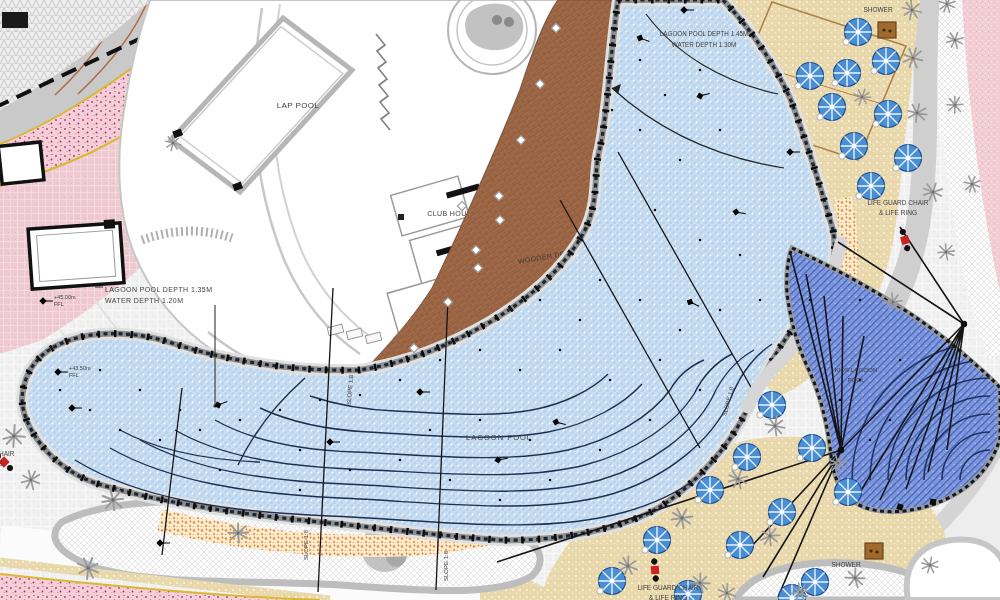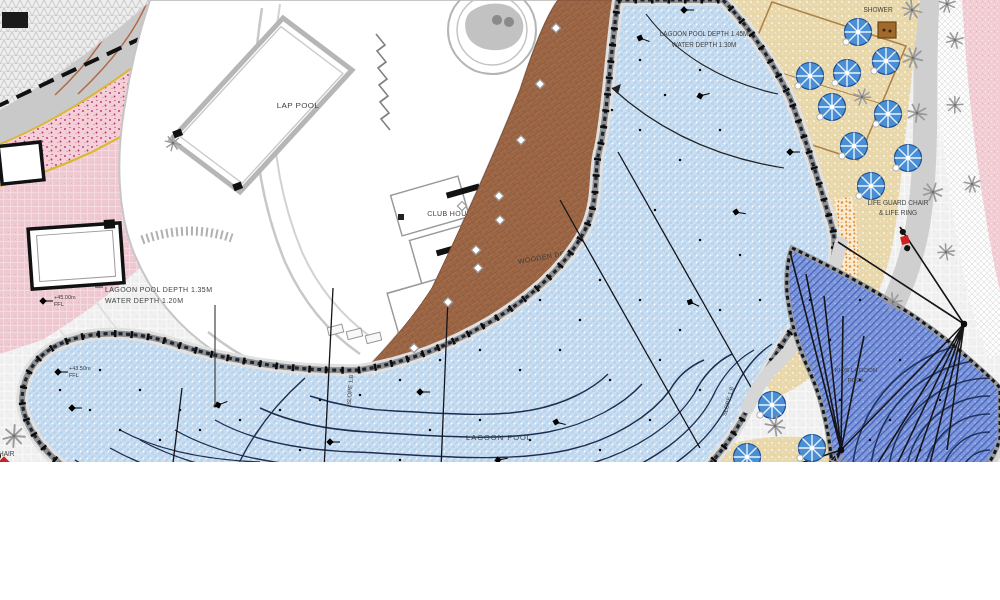--- a/index.html
+++ b/index.html
@@ -1,16 +1,16 @@
 <!DOCTYPE html>
 <html><head>
 <meta charset="utf-8">
 <style>
   html,body{margin:0;padding:0;background:#ffffff;}
-  .stage{width:1000px;height:462px;overflow:hidden;position:relative;}
+  .stage{width:1000px;height:600px;overflow:hidden;position:relative;}
   svg{display:block;}
   text{font-family:"Liberation Sans","DejaVu Sans",sans-serif;fill:#3c3c3c;}
   .cad-label{letter-spacing:.4px;}
 </style>
 </head>
 <body>
 
 <div class="stage">
 <svg width="1000" height="600" viewBox="0 0 1000 600">
 <defs>

